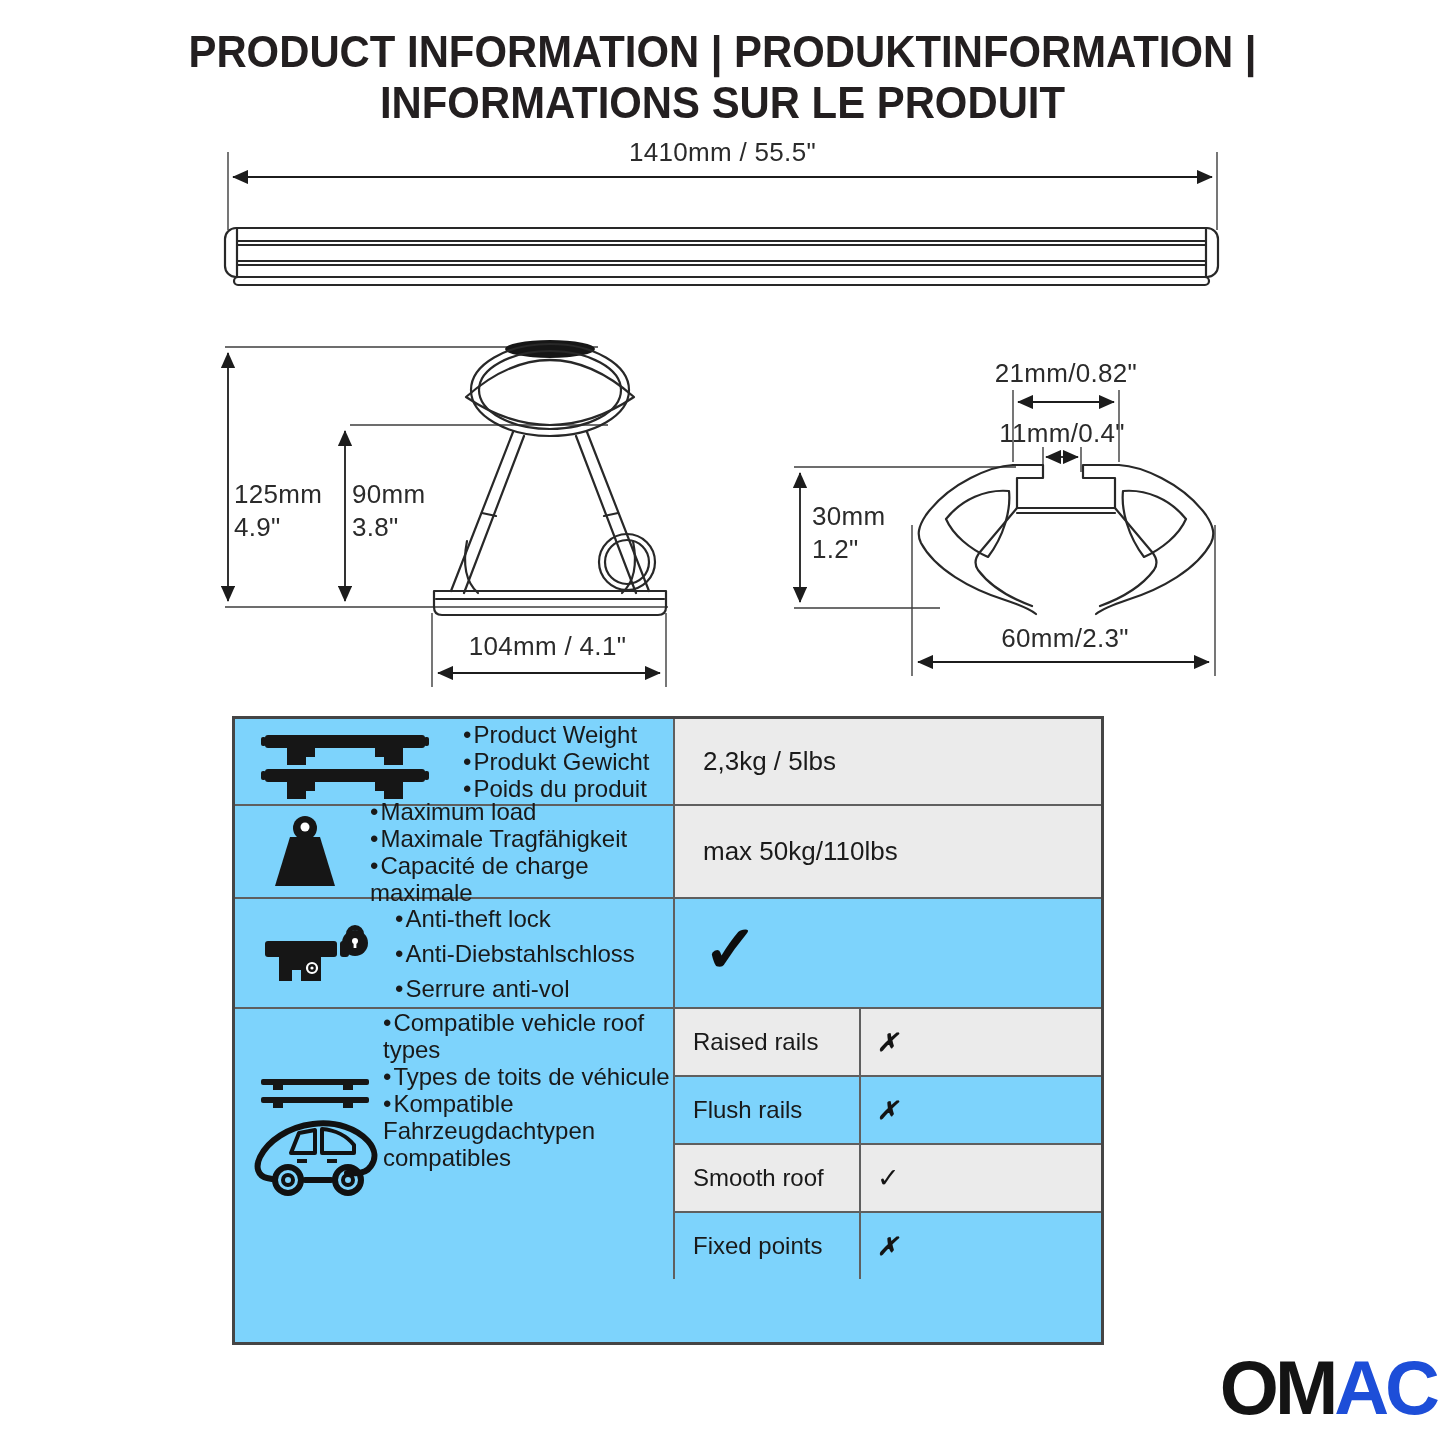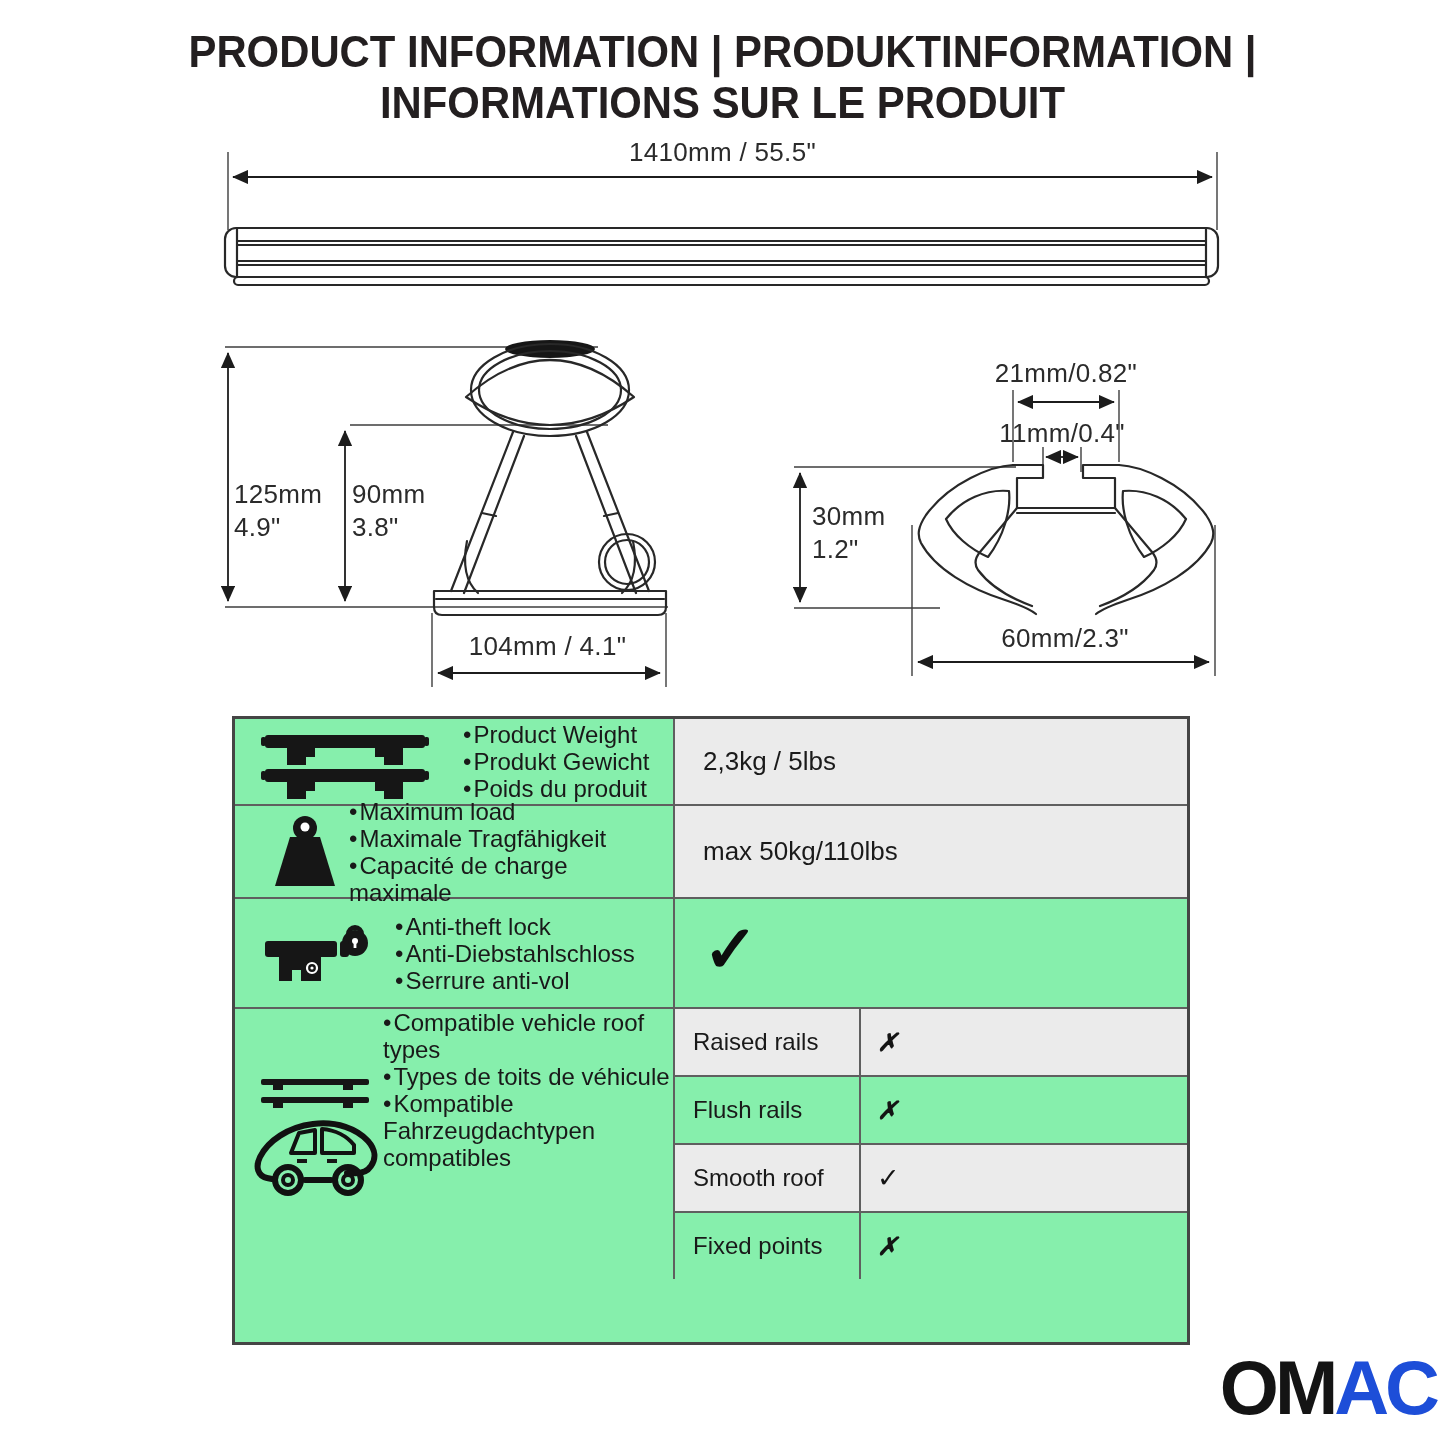--- a/index.html
+++ b/index.html
@@ -12,22 +12,22 @@
   
   .dim{position:absolute;font-size:26px;font-weight:500;color:#2b2b2b;letter-spacing:.3px;line-height:33px;}
   .dim.center{text-align:center;}
   
   svg{position:absolute;overflow:visible;}
   .ext{stroke:#3d3d3d;stroke-width:1.4;fill:none;}
   .dimline{stroke:#1c1c1c;stroke-width:1.8;fill:none;}
   .draw{stroke:#282828;stroke-width:2.2;fill:none;stroke-linecap:round;stroke-linejoin:round;}
   .fillink{fill:#161616;stroke:none;}
   
-  .spec-table{position:absolute;left:232px;top:716px;width:958px;height:629px;
-              border:3px solid #454545;box-sizing:border-box;background:#86efac;}
+  .spec-table{position:absolute;left:232px;top:716px;width:872px;height:629px;
+              border:3px solid #454545;box-sizing:border-box;background:#7dd3fc;}
   .row{display:flex;box-sizing:border-box;border-top:2px solid #5f5f5f;}
   .row.first{border-top:none;}
   .r1{height:85px}.r2{height:63px}.r3{height:93px}.r4{height:110px}.r5{height:272px}
   .cell-label{width:438px;box-sizing:border-box;display:flex;align-items:center;}
   .cell-value{flex:1;border-left:2px solid #5f5f5f;box-sizing:border-box;
               display:flex;align-items:center;padding-left:28px;font-size:26px;color:#1a1a1a;}
   .gray{background:#ebebeb;}
   .lbl-block{display:flex;flex-direction:column;font-size:24px;line-height:27px;color:#191919;}
   .lbl::before{content:"\2022";margin-right:2px;}
   .lbl.nobullet::before{content:"";margin:0;}
@@ -190,21 +190,21 @@
 
     <div class="row r3">
       <div class="cell-label">
         <div class="icon-wrap" style="margin-left:30px;">
           <svg width="80" height="72" viewBox="0 0 80 72">
             <circle class="fillink" cx="40" cy="12" r="12"></circle>
             <circle cx="40" cy="11" r="4.5" fill="#ffffff"></circle>
             <path class="fillink" d="M25,21 h30 l15,49 h-60 z" stroke="#161616" stroke-width="3" stroke-linejoin="round"></path>
           </svg>
         </div>
-        <div class="lbl-block" style="margin-left:4px;">
+        <div class="lbl-block" style="margin-left:25px;">
           <div class="lbl">Maximum load</div>
           <div class="lbl">Maximale Tragfähigkeit</div>
           <div class="lbl">Capacité de charge maximale</div>
         </div>
       </div>
       <div class="cell-value gray">max 50kg/110lbs</div>
     </div>
 
     <div class="row r4">
       <div class="cell-label">
@@ -214,21 +214,21 @@
             <circle class="fillink" cx="90" cy="26" r="13"></circle>
             <circle cx="90" cy="24" r="3" fill="#ffffff"></circle>
             <rect x="88.6" y="25" width="2.8" height="6" fill="#ffffff"></rect>
             <rect class="fillink" x="0" y="24" width="72" height="16" rx="3"></rect>
             <rect class="fillink" x="75" y="24" width="9" height="16" rx="3"></rect>
             <path class="fillink" d="M14,40 h42 v24 h-20 v-11 h-9 v11 h-13 z"></path>
             <circle cx="47" cy="51" r="5" fill="none" stroke="#ffffff" stroke-width="2.2"></circle>
             <circle cx="47" cy="51" r="1.6" fill="#ffffff"></circle>
           </svg>
         </div>
-        <div class="lbl-block" style="margin-left:26px;">
+        <div class="lbl-block" style="margin-left:26px;gap:8px;">
           <div class="lbl">Anti-theft lock</div>
           <div class="lbl">Anti-Diebstahlschloss</div>
           <div class="lbl">Serrure anti-vol</div>
         </div>
       </div>
       <div class="cell-value">
         <span class="check-big">✓</span>
       </div>
     </div>
 

